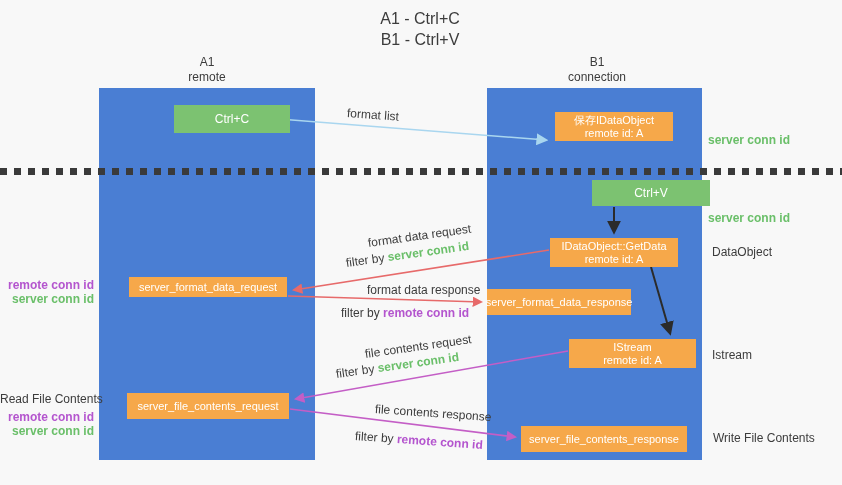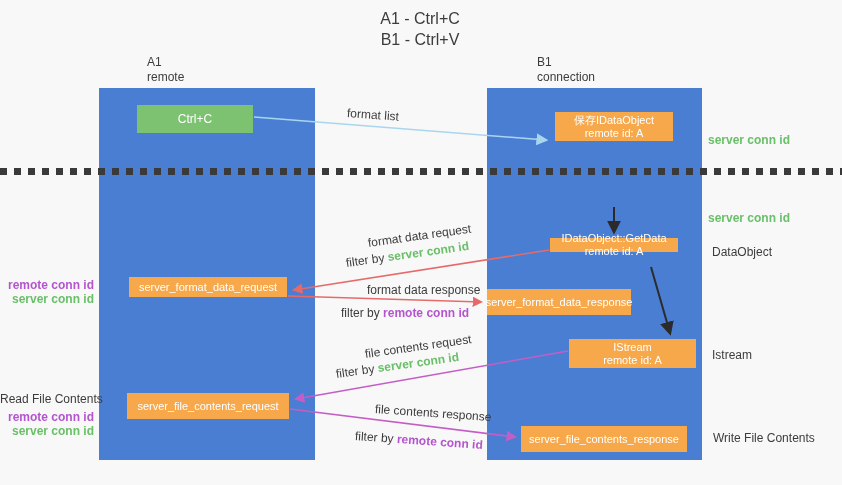--- a/index.html
+++ b/index.html
@@ -19,45 +19,45 @@
   body{background:#e8e8e8;font-family:"Liberation Sans", sans-serif;}
   .canvas{
     position:relative;width:842px;height:485px;background:var(--bg);
     overflow:hidden;color:var(--text-dark);
   }
   .title{
     position:absolute;left:330px;top:8px;width:180px;text-align:center;
     font-size:16px;line-height:21px;color:var(--text-dark);
   }
   .lane-header{
-    position:absolute;top:55px;width:120px;text-align:left;
+    position:absolute;top:55px;width:120px;text-align:center;
     font-size:12px;line-height:15px;color:var(--text-dark);
   }
   .lane{
     position:absolute;top:88px;height:372px;background:var(--lane-blue);
   }
   .lane-a{left:99px;width:216px;}
   .lane-b{left:487px;width:215px;}
   .dotted-divider{
     position:absolute;left:0;top:168px;width:842px;height:7px;z-index:5;
     background:repeating-linear-gradient(to right,#3a3a3a 0 7px,transparent 7px 14px);
   }
   svg.arrows{position:absolute;left:0;top:0;z-index:3;pointer-events:none;}
   .node{
     position:absolute;z-index:4;display:flex;flex-direction:column;
     align-items:center;justify-content:center;color:#fff;
     font-size:12px;line-height:13px;text-align:center;white-space:nowrap;
   }
   .node.two-line{font-size:11px;}
-  .green-box{background:var(--node-green);}
+  .green-box{background:var(--node-green);margin-left:37px;}
   .orange-box{background:var(--node-orange);}
   .n-ctrl-c{left:137px;top:105px;width:116px;height:28px;}
   .n-save{left:555px;top:112px;width:118px;height:29px;}
   .n-ctrl-v{left:555px;top:180px;width:118px;height:26px;}
-  .n-getdata{left:550px;top:238px;width:128px;height:14px;}
+  .n-getdata{left:550px;top:238px;width:128px;height:29px;}
   .n-fmt-req{left:129px;top:277px;width:158px;height:20px;font-size:11px;}
   .n-fmt-resp{left:487px;top:289px;width:144px;height:26px;font-size:11px;}
   .n-istream{left:569px;top:339px;width:127px;height:29px;}
   .n-file-req{left:127px;top:393px;width:162px;height:26px;font-size:11px;}
   .n-file-resp{left:521px;top:426px;width:166px;height:26px;font-size:11px;}
   .edge-label{
     position:absolute;z-index:6;font-size:12px;color:var(--text-dark);
     white-space:nowrap;transform-origin:left center;
   }
   .rot-up{transform:rotate(-8deg);}
@@ -123,20 +123,23 @@
 
   <div class="node green-box n-ctrl-c">
     <div>Ctrl+C</div>
   </div>
 
   <div class="node orange-box two-line n-save">
     <div>保存IDataObject</div>
     <div>remote id: A</div>
   </div>
 
+  <div class="node green-box n-ctrl-v">
+    <div>Ctrl+V</div>
+  </div>
 
   <div class="node orange-box two-line n-getdata">
     <div>IDataObject::GetData</div>
     <div>remote id: A</div>
   </div>
 
   <div class="node orange-box n-fmt-req">
     <div>server_format_data_request</div>
   </div>
 

